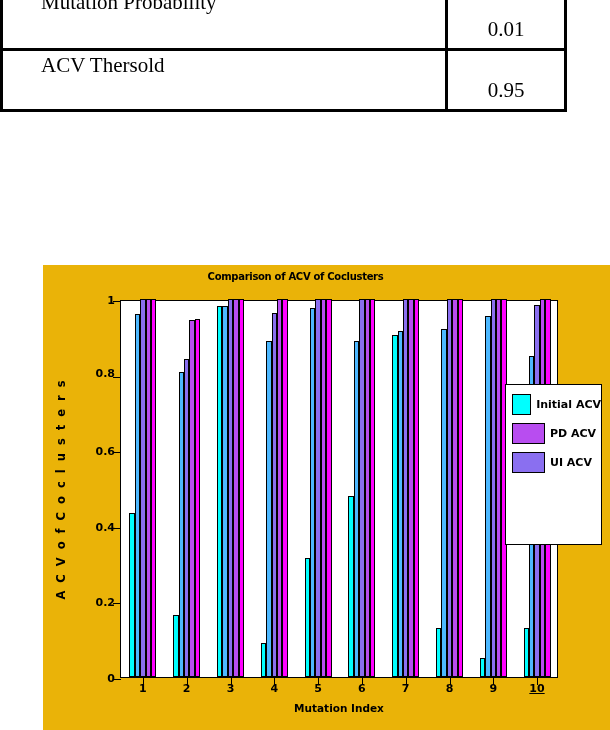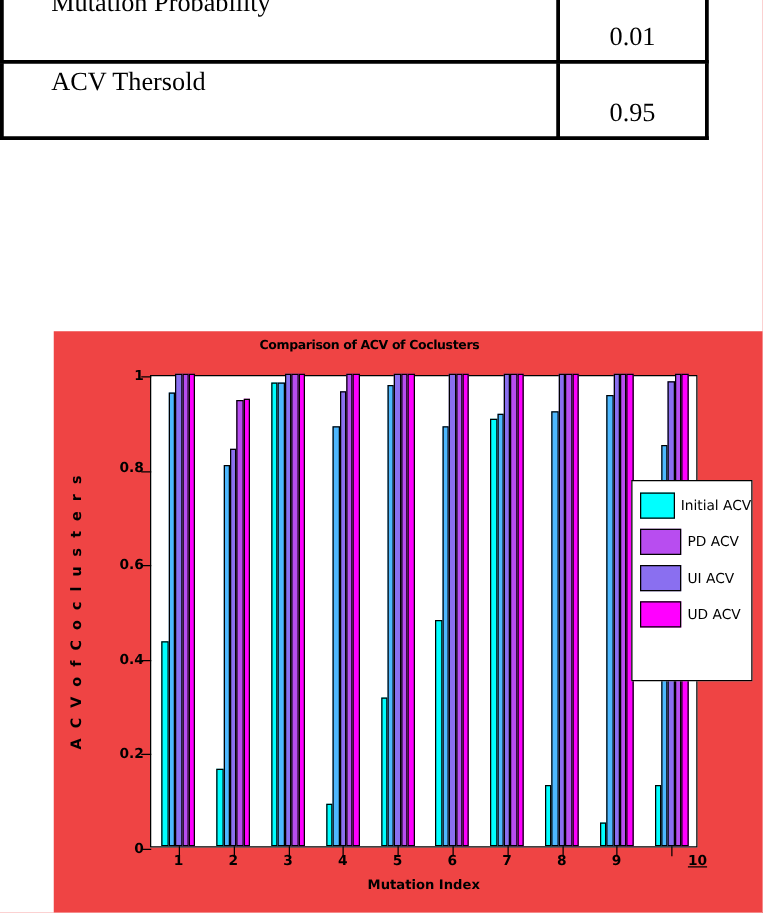--- a/index.html
+++ b/index.html
@@ -32,21 +32,21 @@
       text-align:center;
       vertical-align:bottom;
       padding-bottom:6px;
   }
   #param-table tr:first-child td{border-top:none;}
   #param-table td:first-child{border-left:3px solid #000;}
 
   
   #figure{
       position:absolute;left:43px;top:265px;width:567px;height:465px;
-      background:#ef4444;
+      background:#eab308;
   }
   #chart-title{
       position:absolute;left:0;top:6px;width:505px;text-align:center;
       font-size:10px;color:#000;font-weight:bold;
       letter-spacing:-0.3px;
       font-family:"DejaVu Sans", sans-serif;
   }
   
   #plot-box{
       position:absolute;left:77px;top:35px;width:438px;height:378px;
@@ -89,21 +89,21 @@
 
   
   #legend{
       position:absolute;left:462px;top:119px;width:97px;height:161px;
       background:#fff;border:1.5px solid #000;box-sizing:border-box;
       padding:5px 0 0 0;
   }
   .legend-row{display:flex;align-items:center;height:29px;padding-left:6px;}
   .legend-swatch{width:33px;height:21px;border:1px solid #000;box-sizing:border-box;}
   .legend-text{
-      margin-left:5px;font-size:11px;font-weight:normal;color:#000;
+      margin-left:5px;font-size:11px;font-weight:bold;color:#000;
       white-space:nowrap;font-family:"DejaVu Sans", sans-serif;
   }
 </style>
 </head>
 <body>
 
 <div id="param-table">
   <table>
     <tbody>
       <tr>
@@ -211,21 +211,21 @@
       <div class="xlabel" style="left: 197.1px;">5</div>
       <div class="xtick" style="left: 240.9px;"></div>
       <div class="xlabel" style="left: 240.9px;">6</div>
       <div class="xtick" style="left: 284.7px;"></div>
       <div class="xlabel" style="left: 284.7px;">7</div>
       <div class="xtick" style="left: 328.5px;"></div>
       <div class="xlabel" style="left: 328.5px;">8</div>
       <div class="xtick" style="left: 372.3px;"></div>
       <div class="xlabel" style="left: 372.3px;">9</div>
       <div class="xtick" style="left: 416.1px;"></div>
-      <div class="xlabel" style="left: 437px; text-decoration: underline;">10</div>
+      <div class="xlabel" style="left: 416px; text-decoration: underline;">10</div>
       <div class="ytick" style="top: 378px;"></div>
       <div class="ylabel" style="top: 378px;">0</div>
       <div class="ytick" style="top: 302.4px;"></div>
       <div class="ylabel" style="top: 302.4px;">0.2</div>
       <div class="ytick" style="top: 226.8px;"></div>
       <div class="ylabel" style="top: 226.8px;">0.4</div>
       <div class="ytick" style="top: 151.2px;"></div>
       <div class="ylabel" style="top: 151.2px;">0.6</div>
       <div class="ytick" style="top: 75.6px;"></div>
       <div class="ylabel" style="top: 73px;">0.8</div>
@@ -241,18 +241,14 @@
         <div class="legend-text">Initial ACV</div>
       </div>
       <div class="legend-row">
         <div class="legend-swatch" style="background: rgb(184, 77, 240);"></div>
         <div class="legend-text">PD ACV</div>
       </div>
       <div class="legend-row">
         <div class="legend-swatch" style="background: rgb(138, 111, 240);"></div>
         <div class="legend-text">UI ACV</div>
       </div>
-      <div class="legend-row">
-        <div class="legend-swatch" style="background: rgb(255, 0, 255);"></div>
-        <div class="legend-text">UD ACV</div>
-      </div>
     </div>
 </div>
 
 </body></html>

